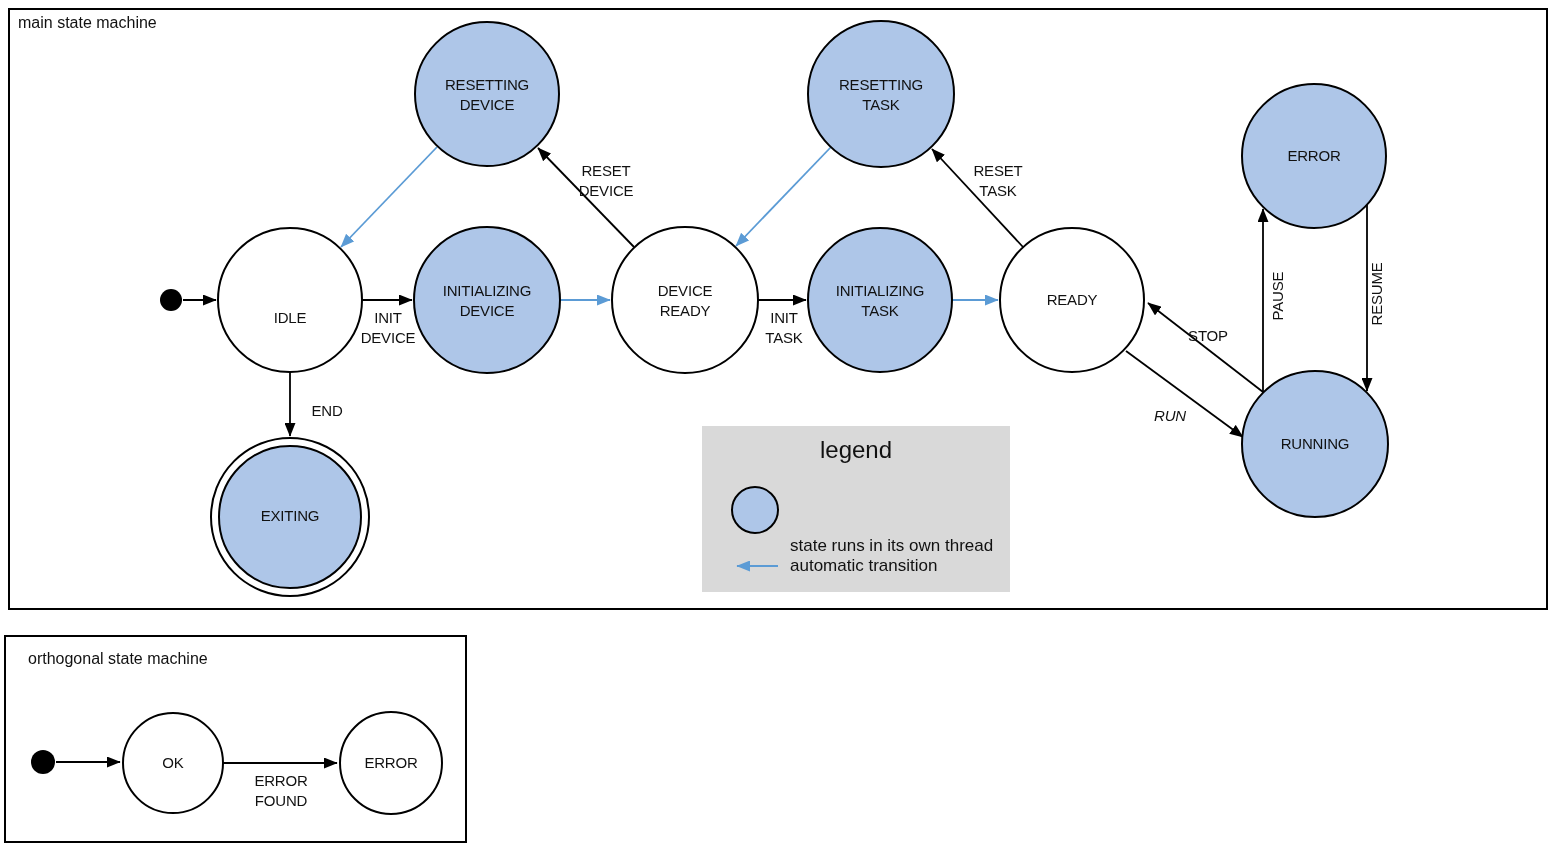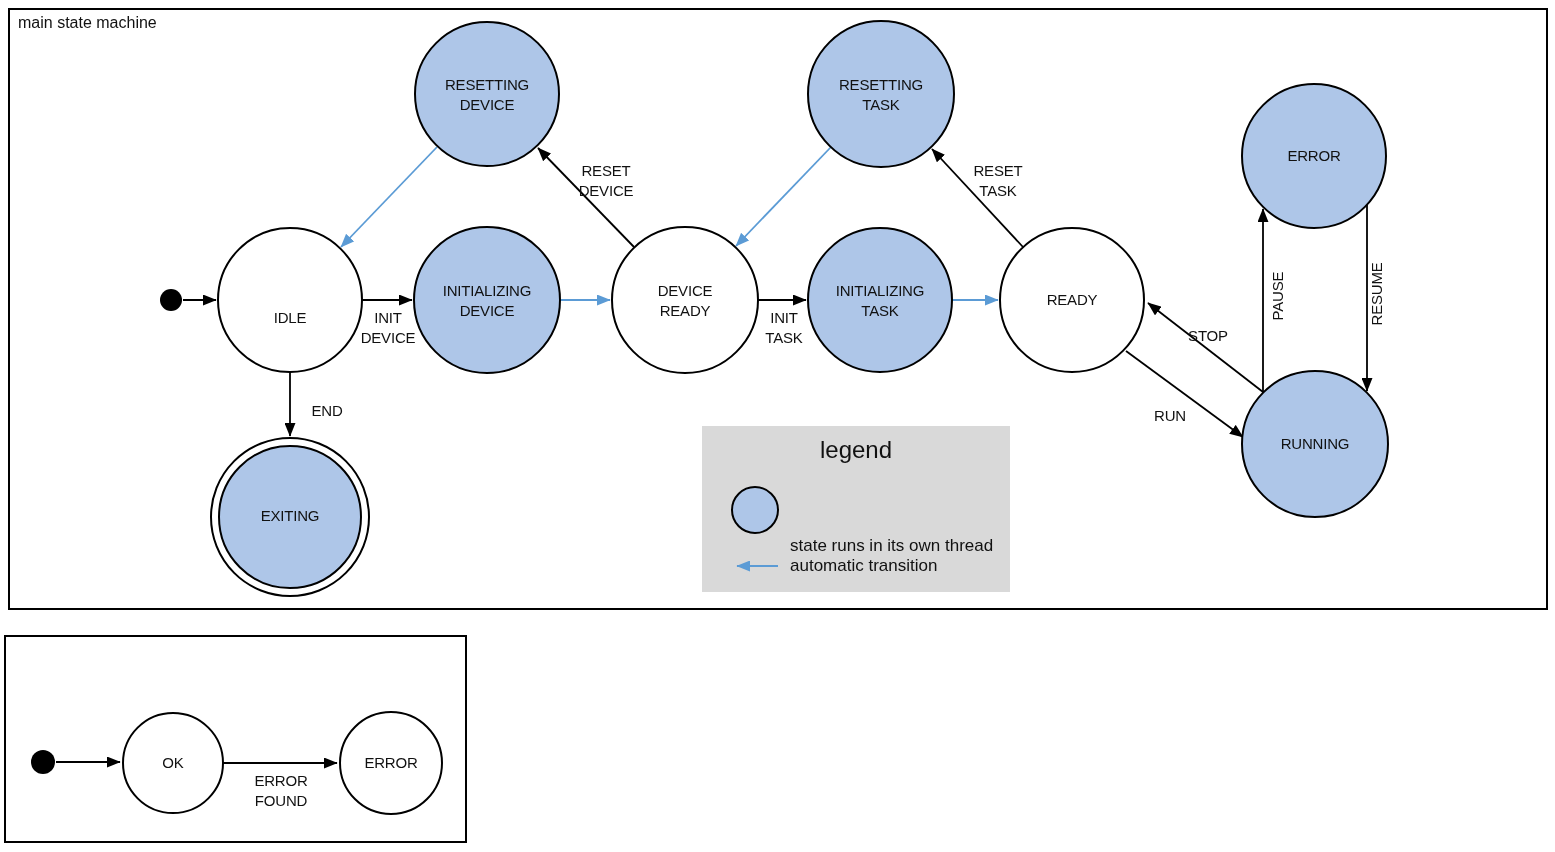--- a/index.html
+++ b/index.html
@@ -123,20 +123,21 @@
     <line class="edge auto" x1="778" y1="566" x2="737" y2="566" marker-end="url(#ma)"></line>
 
     <circle class="start-dot" cx="43" cy="762" r="12"></circle>
     <line class="edge" x1="56" y1="762" x2="120" y2="762" marker-end="url(#mb)"></line>
     <line class="edge" x1="223" y1="763" x2="337" y2="763" marker-end="url(#mb)"></line>
     <circle class="state-circle" cx="173" cy="763" r="50"></circle>
     <circle class="state-circle" cx="391" cy="763" r="51"></circle>
   </svg>
 
   <div class="panel-title" style="left:18px; top:14px;">main state machine</div>
+  <div class="panel-title" style="left:28px; top:650px;">orthogonal state machine</div>
 
   <div class="lbl" style="left:290px; top:318px;">IDLE</div>
   <div class="lbl" style="left:487px; top:300px;">INITIALIZING
 DEVICE</div>
   <div class="lbl" style="left:685px; top:300px;">DEVICE
 READY</div>
   <div class="lbl" style="left:880px; top:300px;">INITIALIZING
 TASK</div>
   <div class="lbl" style="left:1072px; top:300px;">READY</div>
   <div class="lbl" style="left:487px; top:94px;">RESETTING
@@ -149,21 +150,21 @@
 
   <div class="lbl" style="left:388px; top:327px;">INIT
 DEVICE</div>
   <div class="lbl" style="left:784px; top:327px;">INIT
 TASK</div>
   <div class="lbl" style="left:606px; top:180px;">RESET
 DEVICE</div>
   <div class="lbl" style="left:998px; top:180px;">RESET
 TASK</div>
   <div class="lbl" style="left:313px; top:411px;padding-left:28px;">END</div>
-  <div class="lbl" style="left:1170px; top:416px;">RUN</div>
+  <div class="lbl" style="left:1170px; top:416px;font-style:italic;">RUN</div>
   <div class="lbl" style="left:1208px; top:336px;">STOP</div>
   <div class="lbl rot" style="left:1278px; top:296px;">PAUSE</div>
   <div class="lbl rot" style="left:1377px; top:294px;">RESUME</div>
 
   <div class="legend-title" style="left:856px; top:450px;">legend</div>
   <div class="legend-item-label" style="left:790px; top:510px;margin-top:36px;">state runs in its own thread</div>
   <div class="legend-item-label" style="left:790px; top:566px;">automatic transition</div>
 
   <div class="lbl" style="left:173px; top:763px;">OK</div>
   <div class="lbl" style="left:391px; top:763px;">ERROR</div>

